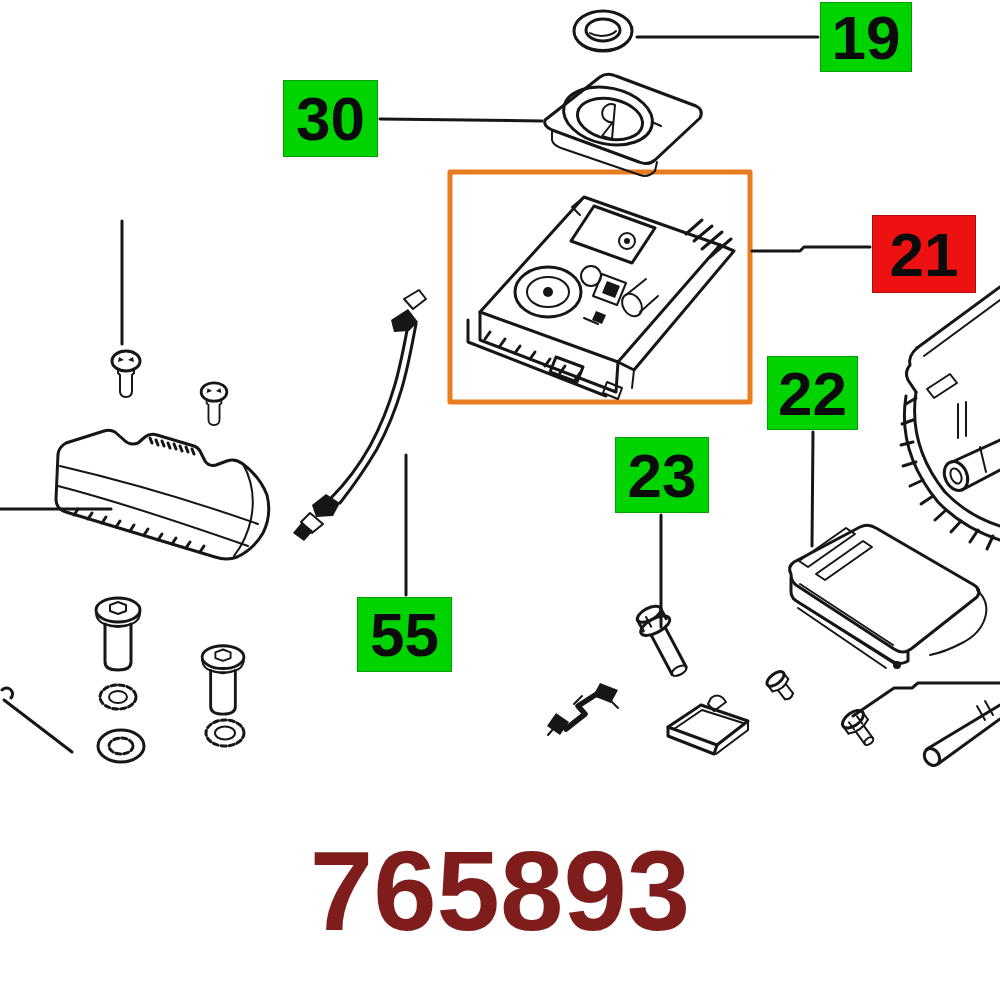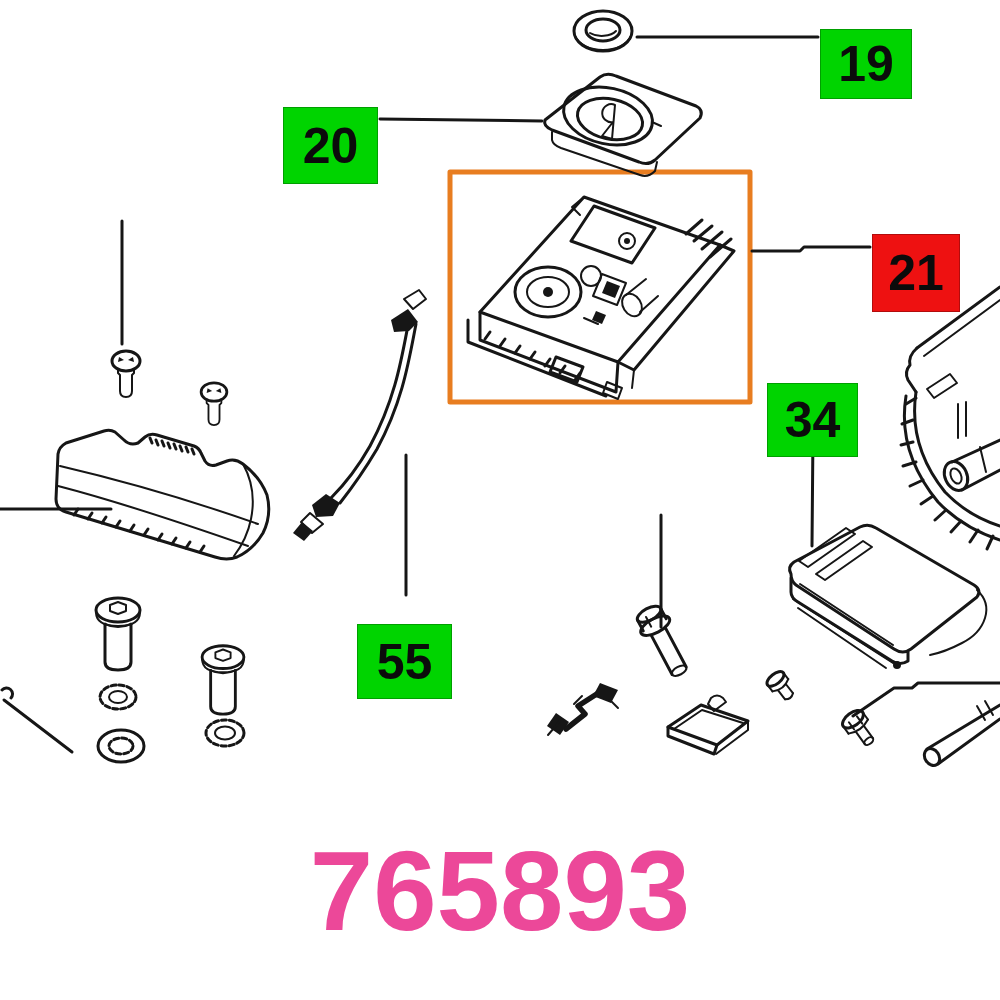--- a/index.html
+++ b/index.html
@@ -10,27 +10,27 @@
           font-family:"Liberation Sans", sans-serif;}
   .art{position:absolute;left:0;top:0;}
   .art path,.art ellipse,.art circle,.art line,.art polyline,.art rect{
     stroke:var(--line);fill:none;stroke-width:3;stroke-linecap:round;stroke-linejoin:round;}
   .art .fill{fill:var(--line);stroke:none;}
   .art .thin{stroke-width:2;}
   .art .thick{stroke-width:5.5;}
   .art .dash{stroke-dasharray:5 3;}
   .art .hl{stroke:var(--orange);stroke-width:5;fill:none;}
   .callout{position:absolute;display:flex;align-items:center;justify-content:center;
-    font-weight:bold;font-size:50px;color:#0b0b0b;cursor:pointer;
-    border:1px solid rgba(0,0,0,0.25);box-sizing:border-box;margin-top:27px;}
+    font-weight:bold;font-size:62px;color:#0b0b0b;cursor:pointer;
+    border:1px solid rgba(0,0,0,0.25);box-sizing:border-box;}
   .callout.green{background:var(--green);}
   .callout.red{background:var(--red);}
   .part-number{position:absolute;left:0;top:818px;width:1000px;height:145px;
     display:flex;align-items:center;justify-content:center;
-    font-weight:bold;font-size:114px;color:#ec4899;letter-spacing:0;}
+    font-weight:bold;font-size:114px;color:#7f1d1d;letter-spacing:0;}
 </style>
 </head>
 <body>
 
 <div class="canvas">
 
   <svg class="art" width="1000" height="1000" viewBox="0 0 1000 1000">
 
     <rect class="hl" x="450" y="172" width="300" height="230"></rect>
 
@@ -276,19 +276,20 @@
     <g>
       <line x1="927" y1="749" x2="1000" y2="705"></line>
       <line x1="938" y1="764" x2="1000" y2="719"></line>
       <ellipse cx="932" cy="757" rx="7" ry="9" transform="rotate(-33 932 757)"></ellipse>
       <line x1="977" y1="706" x2="985" y2="720" class="thin"></line>
       <line x1="985" y1="701" x2="993" y2="715" class="thin"></line>
     </g>
   </svg>
 
   <div class="callout green" style="left:820px;top:2px;width:92px;height:70px;">19</div>
-  <div class="callout green" style="left:283px;top:80px;width:95px;height:77px;">20</div>
-  <div class="callout red" style="left:872px;top:207px;width:88px;height:78px;">21</div>
-  <div class="callout green" style="left:767px;top:356px;width:91px;height:74px;">34</div>
+  <div class="callout green" style="left:283px;top:80px;width:95px;height:77px;">30</div>
+  <div class="callout red" style="left:872px;top:215px;width:104px;height:78px;">21</div>
+  <div class="callout green" style="left:767px;top:356px;width:91px;height:74px;">22</div>
+  <div class="callout green" style="left:615px;top:437px;width:94px;height:76px;">23</div>
   <div class="callout green" style="left:357px;top:597px;width:95px;height:75px;">55</div>
 
   <div class="part-number">765893</div>
 </div>
 
 </body></html>

